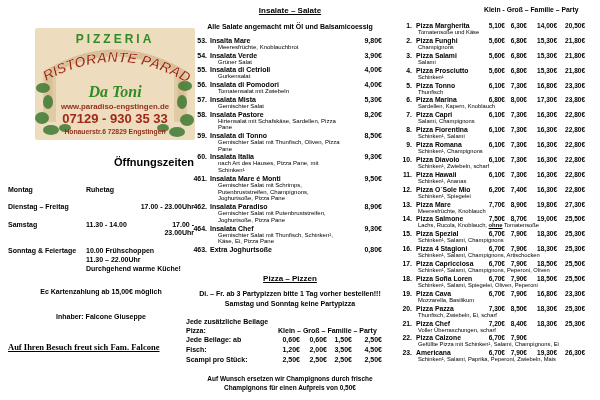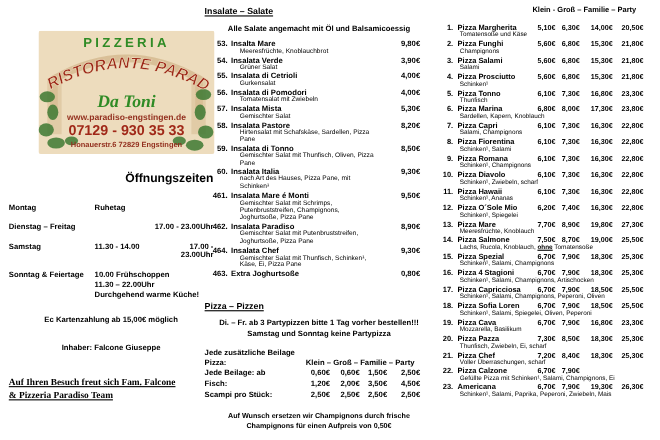--- a/index.html
+++ b/index.html
@@ -16,21 +16,21 @@
   .hright{flex:1;text-align:right;}
   .sunday-lines div{margin-bottom:1px;}
   #ec-note{text-align:center;font-size:7px;font-weight:bold;margin-top:13px;}
   #owner{text-align:center;font-size:7px;font-weight:bold;margin-top:18px;}
   #closing{margin-top:21px;font-size:8.5px;font-weight:bold;
            font-family:cursive;line-height:1.5;}
   #closing div{text-decoration:underline;}
 
   
   #mid{position:absolute;left:186px;top:6px;width:208px;}
-  .sec-title{font-size:8px;font-weight:bold;text-decoration:underline;}
+  .sec-title{text-align:center;font-size:8px;font-weight:bold;text-decoration:underline;}
   #mid-note{text-align:center;font-size:7px;font-weight:bold;margin-top:8px;}
   #salads{margin-top:7px;width:196px;}
   .s-item{display:grid;grid-template-columns:24px 1fr 40px;margin-bottom:1px;}
   .s-num{grid-row:1;grid-column:1;font-size:7px;font-weight:bold;text-align:right;padding-right:3px;}
   .s-name{grid-row:1;grid-column:2;font-size:7px;font-weight:bold;}
   .s-price{grid-row:1;grid-column:3;font-size:7px;font-weight:bold;text-align:right;}
   .s-desc{grid-row:2;grid-column:2/4;font-size:6px;line-height:1.12;padding-left:8px;padding-right:38px;}
   .s-desc:empty{display:none;}
   #pizza-info{margin-top:21px;}
   .pi-note{text-align:center;font-size:7px;font-weight:bold;line-height:1.4;}
@@ -107,21 +107,20 @@
       <div class="sunday-lines">
         <div>10.00 Frühschoppen</div>
         <div>11.30 – 22.00Uhr</div>
         <div>Durchgehend warme Küche!</div>
       </div>
     </div>
     <div id="ec-note">Ec Kartenzahlung ab 15,00€ möglich</div>
     <div id="owner">Inhaber: Falcone Giuseppe</div>
     <div id="closing">
       <div>Auf Ihren Besuch freut sich Fam. Falcone</div>
-      <div>&amp; Pizzeria Paradiso Team</div>
     </div>
   </div>
 
   <div id="mid">
     <div class="sec-title">Insalate – Salate</div>
     <div id="mid-note">Alle Salate angemacht mit Öl und Balsamicoessig</div>
 
     <div id="salads">
 
         <div class="s-item">

